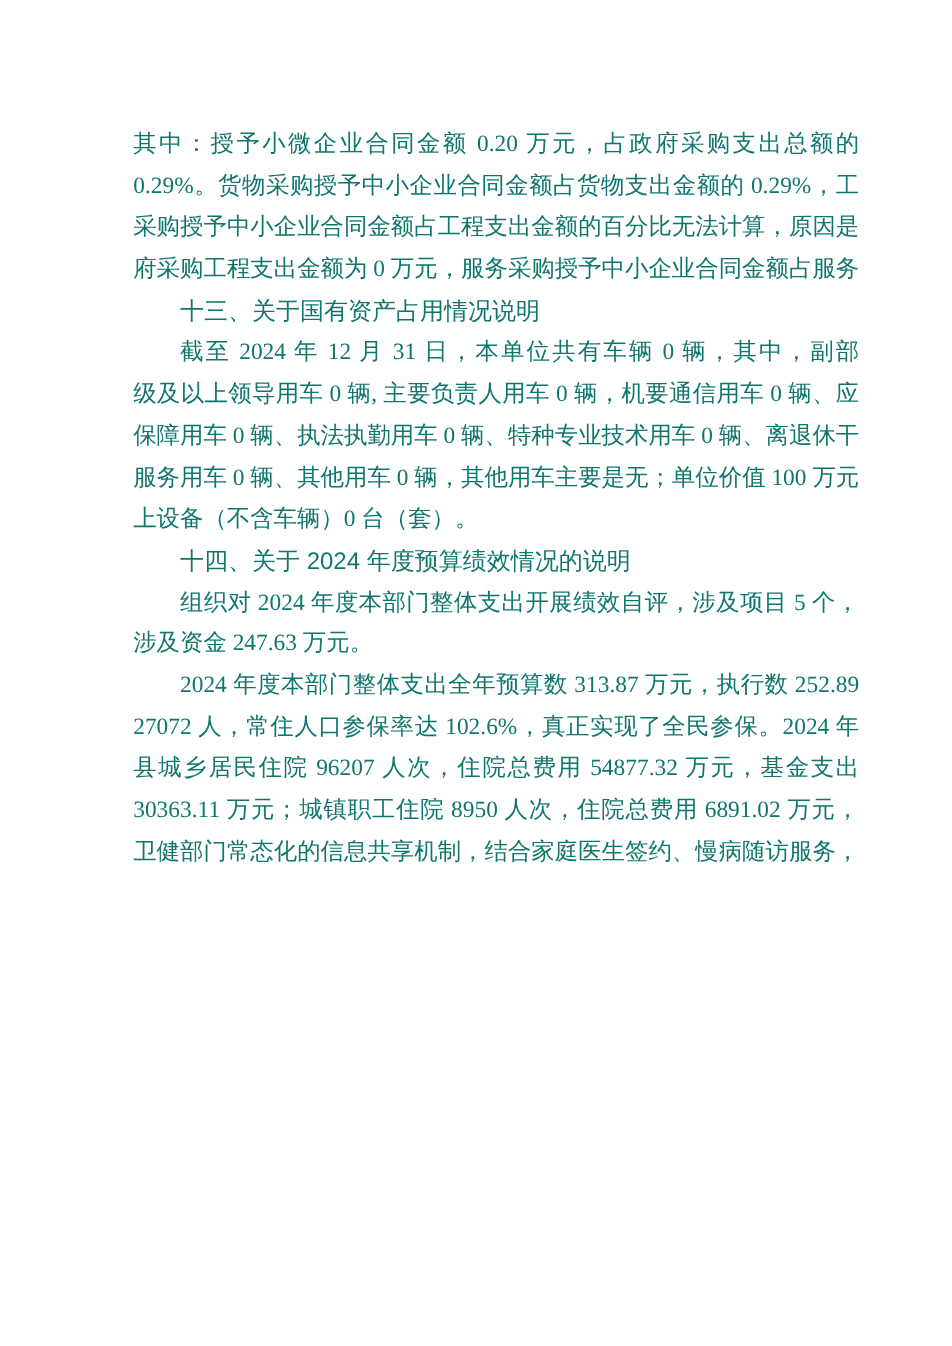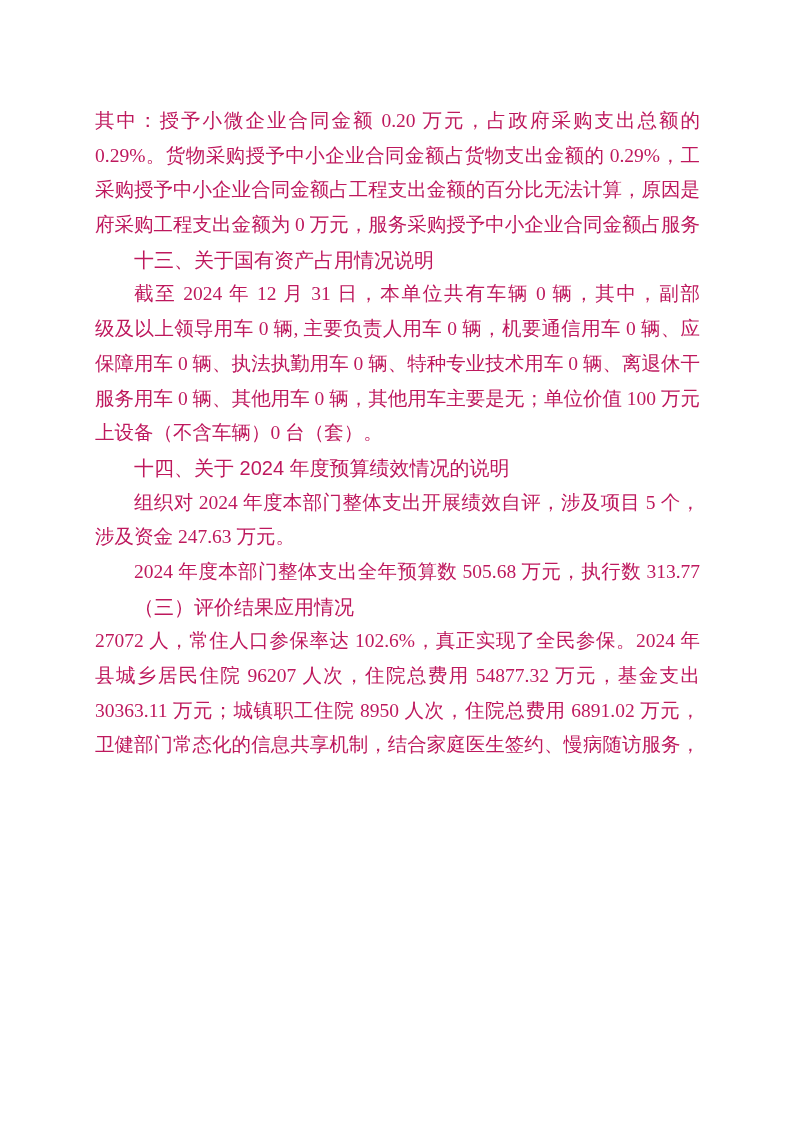--- a/index.html
+++ b/index.html
@@ -9,24 +9,24 @@
   }
   .page {
     position: relative;
     width: 793px;
     height: 1122px;
     background: #ffffff;
     overflow: hidden;
   }
   .content {
     position: absolute;
-    left: 95px;
+    left: 111px;
     top: 104px;
     width: 605px;
-    color: #be185d;
+    color: #0f766e;
   }
   .line {
     height: 34.7px;
     line-height: 34.7px;
     font-size: 19.5px;
     font-family: "Liberation Serif", "DejaVu Serif", serif;
     text-align: justify;
     text-align-last: left;
     overflow: hidden;
     white-space: normal;
@@ -65,24 +65,21 @@
         <div class="line">上设备（不含车辆）0 台（套）。</div>
       </div>
       <div class="block">
         <div class="line indent h1">十四、关于 2024 年度预算绩效情况的说明</div>
       </div>
       <div class="block">
         <div class="line fill indent">组织对 2024 年度本部门整体支出开展绩效自评，涉及项目 5 个，共</div>
         <div class="line">涉及资金 247.63 万元。</div>
       </div>
       <div class="block">
-        <div class="line fill indent">2024 年度本部门整体支出全年预算数 505.68 万元，执行数 313.77</div>
-      </div>
-      <div class="block">
-        <div class="line indent h2">（三）评价结果应用情况</div>
+        <div class="line fill indent">2024 年度本部门整体支出全年预算数 313.87 万元，执行数 252.89</div>
       </div>
       <div class="block">
         <div class="line fill">27072 人，常住人口参保率达 102.6%，真正实现了全民参保。2024 年全</div>
         <div class="line fill">县城乡居民住院 96207 人次，住院总费用 54877.32 万元，基金支出</div>
         <div class="line fill">30363.11 万元；城镇职工住院 8950 人次，住院总费用 6891.02 万元，基</div>
         <div class="line fill">卫健部门常态化的信息共享机制，结合家庭医生签约、慢病随访服务，对</div>
       </div>
     </div>
 </div>
 

